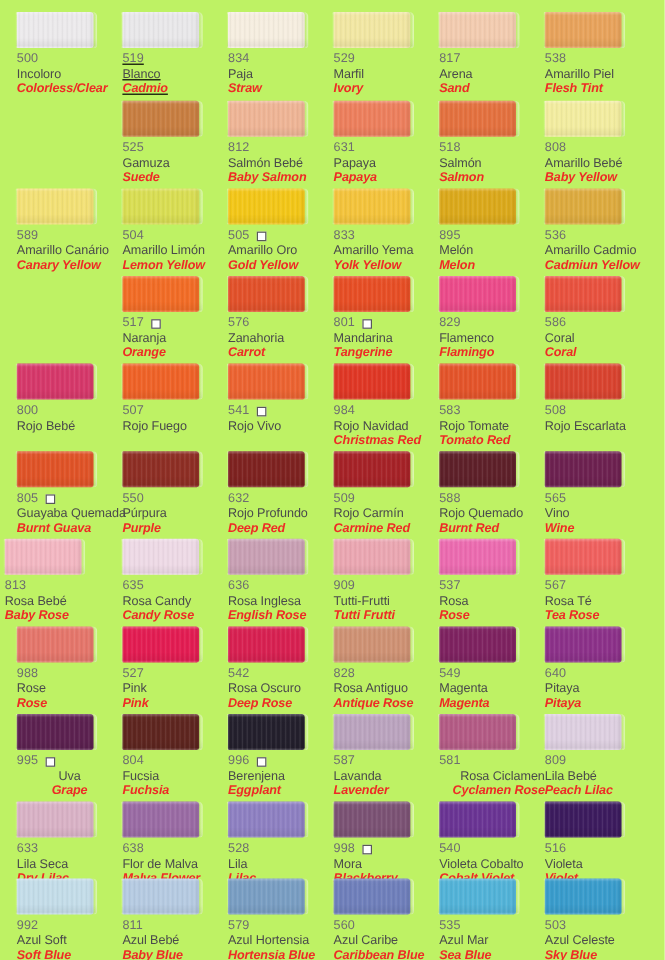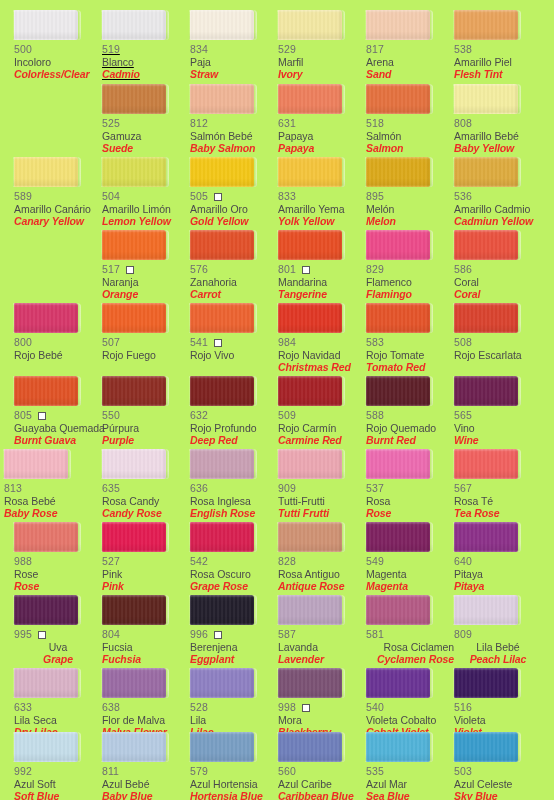--- a/index.html
+++ b/index.html
@@ -544,21 +544,21 @@
         <div class="name-en">Pink</div>
       </div>
     </div>
     <div class="swatch-cell" style="left: 190px; top: 522px;">
       <div class="swatch-paint" title="Deep Rose" style="width: 64px; height: 30px; background: rgb(216, 32, 81);"></div>
       <div class="swatch-info">
         <div class="code-line">
           <span class="swatch-code">542</span>
         </div>
         <div class="name-es">Rosa Oscuro</div>
-        <div class="name-en">Grape Rose</div>
+        <div class="name-en">Deep Rose</div>
       </div>
     </div>
     <div class="swatch-cell" style="left: 278px; top: 522px;">
       <div class="swatch-paint" title="Antique Rose" style="width: 64px; height: 30px; background: rgb(207, 146, 116);"></div>
       <div class="swatch-info">
         <div class="code-line">
           <span class="swatch-code">828</span>
         </div>
         <div class="name-es">Rosa Antiguo</div>
         <div class="name-en">Antique Rose</div>
@@ -629,21 +629,21 @@
     <div class="swatch-cell" style="left: 366px; top: 595px; text-align: right;">
       <div class="swatch-paint" title="Cyclamen Rose" style="width: 64px; height: 30px; background: rgb(180, 91, 133);"></div>
       <div class="swatch-info">
         <div class="code-line">
           <span class="swatch-code">581</span>
         </div>
         <div class="name-es">Rosa Ciclamen</div>
         <div class="name-en">Cyclamen Rose</div>
       </div>
     </div>
-    <div class="swatch-cell" style="left: 454px; top: 595px; text-align: center;">
+    <div class="swatch-cell" style="left: 454px; top: 595px;">
       <div class="swatch-paint" title="Baby Lilac" style="width: 64px; height: 30px; background: rgb(222, 208, 225);"></div>
       <div class="swatch-info">
         <div class="code-line">
           <span class="swatch-code">809</span>
         </div>
         <div class="name-es">Lila Bebé</div>
         <div class="name-en">Peach Lilac</div>
       </div>
     </div>
     <div class="swatch-cell" style="left: 14px; top: 668px;">

